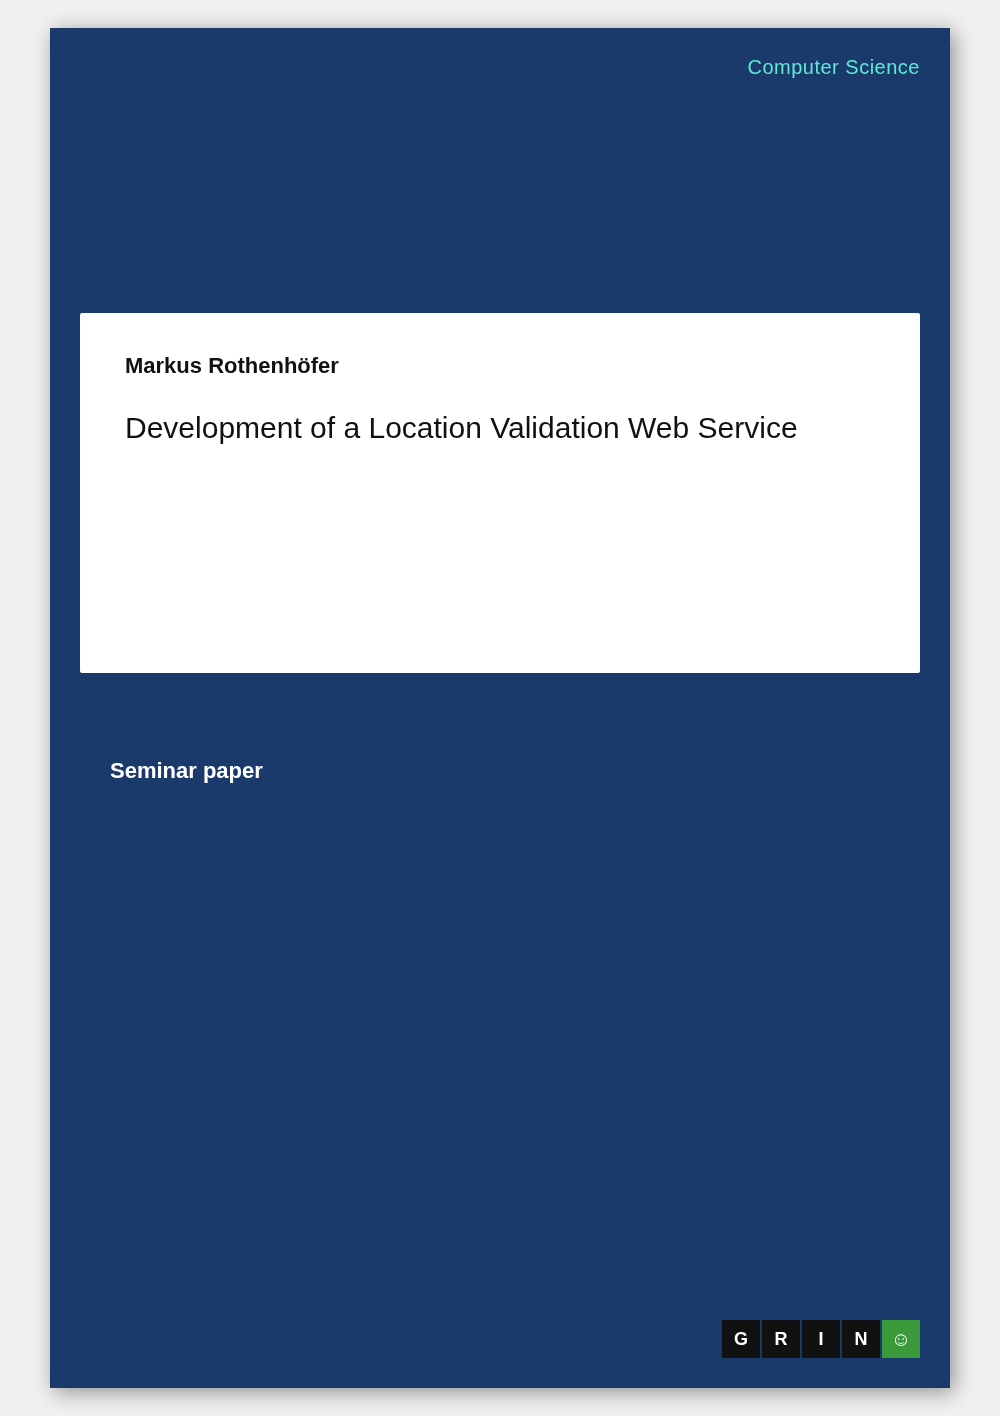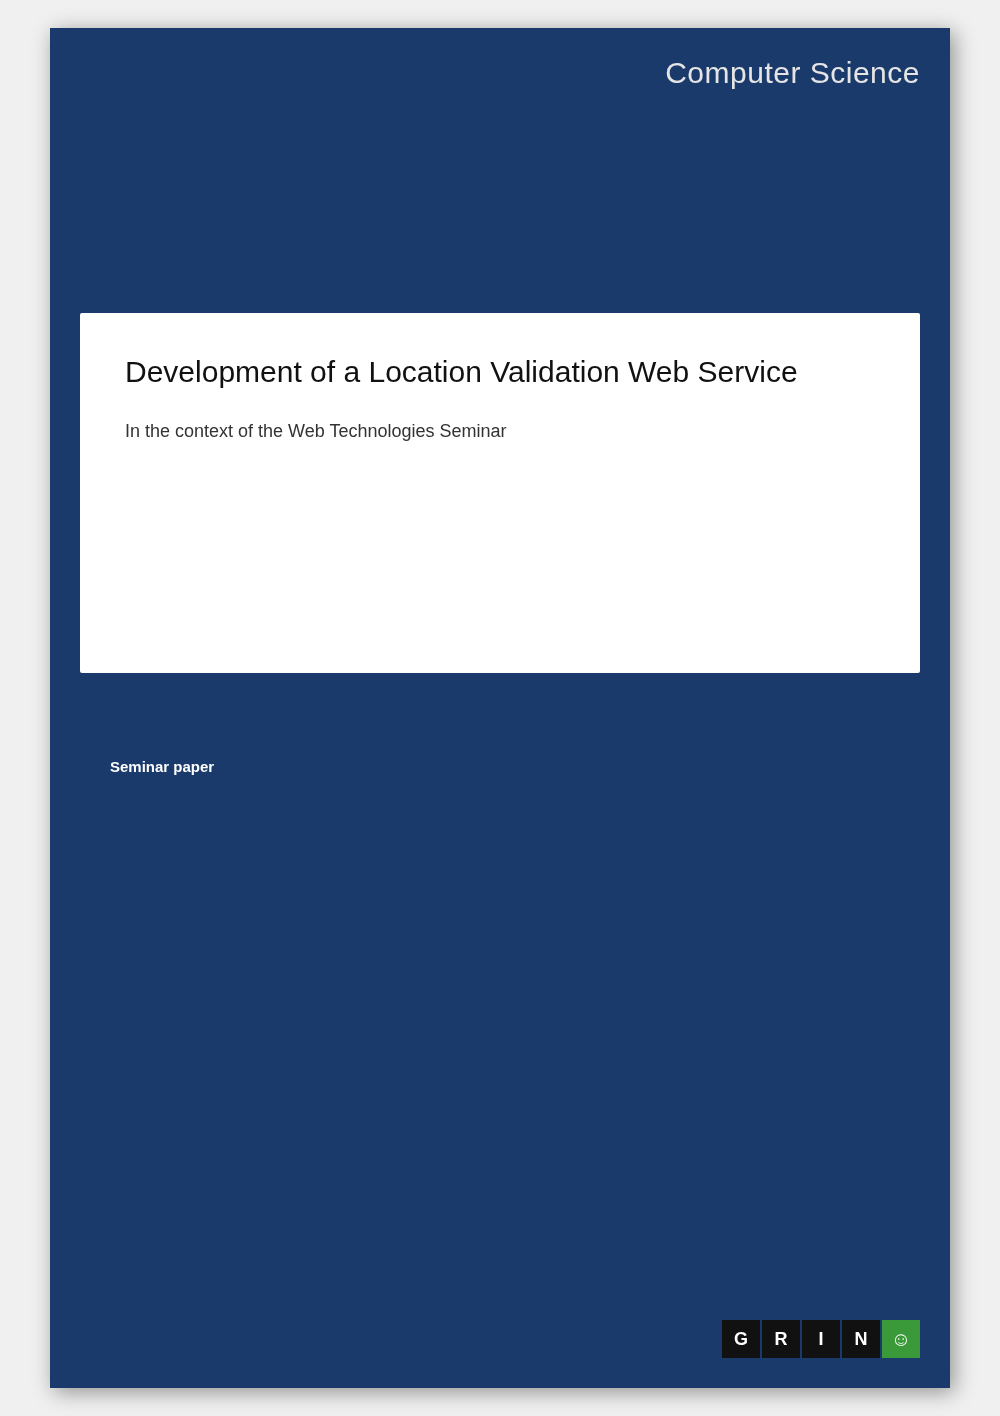--- a/index.html
+++ b/index.html
@@ -34,22 +34,22 @@
       width: 680px;
       height: 350px;
       background-color: #1a3a6b;
     }
 
     
     .category-label {
       position: absolute;
       top: 28px;
       right: 30px;
-      color: #e5e5e5;
-      font-size: 30px;
+      color: #5eead4;
+      font-size: 20px;
       font-family: Arial, Helvetica, sans-serif;
       font-weight: 400;
       letter-spacing: 0.5px;
     }
 
     
     .content-card {
       position: absolute;
       top: 285px;
       left: 30px;
@@ -93,21 +93,21 @@
       right: 0;
       top: 710px;
       background-color: #1a3a6b;
     }
 
     .paper-type {
       position: absolute;
       top: 730px;
       left: 60px;
       font-family: Arial, Helvetica, sans-serif;
-      font-size: 15px;
+      font-size: 22px;
       font-weight: 700;
       color: #ffffff;
     }
 
     
     .grin-logo {
       position: absolute;
       bottom: 30px;
       right: 30px;
       display: flex;
@@ -136,22 +136,22 @@
 </head>
 <body>
 
 <div class="book-cover">
 
   <div class="top-blue-area"></div>
 
   <div class="category-label">Computer Science</div>
 
   <div class="content-card">
+    <div class="author-name">Markus Rothenhöfer</div>
     <div class="book-title">Development of a Location Validation Web Service</div>
-    <div class="subtitle">In the context of the Web Technologies Seminar</div>
   </div>
 
   <div class="bottom-blue-area"></div>
 
   <div class="paper-type">Seminar paper</div>
 
   <div class="grin-logo">
     <div class="grin-letter">G</div>
     <div class="grin-letter">R</div>
     <div class="grin-letter">I</div>

